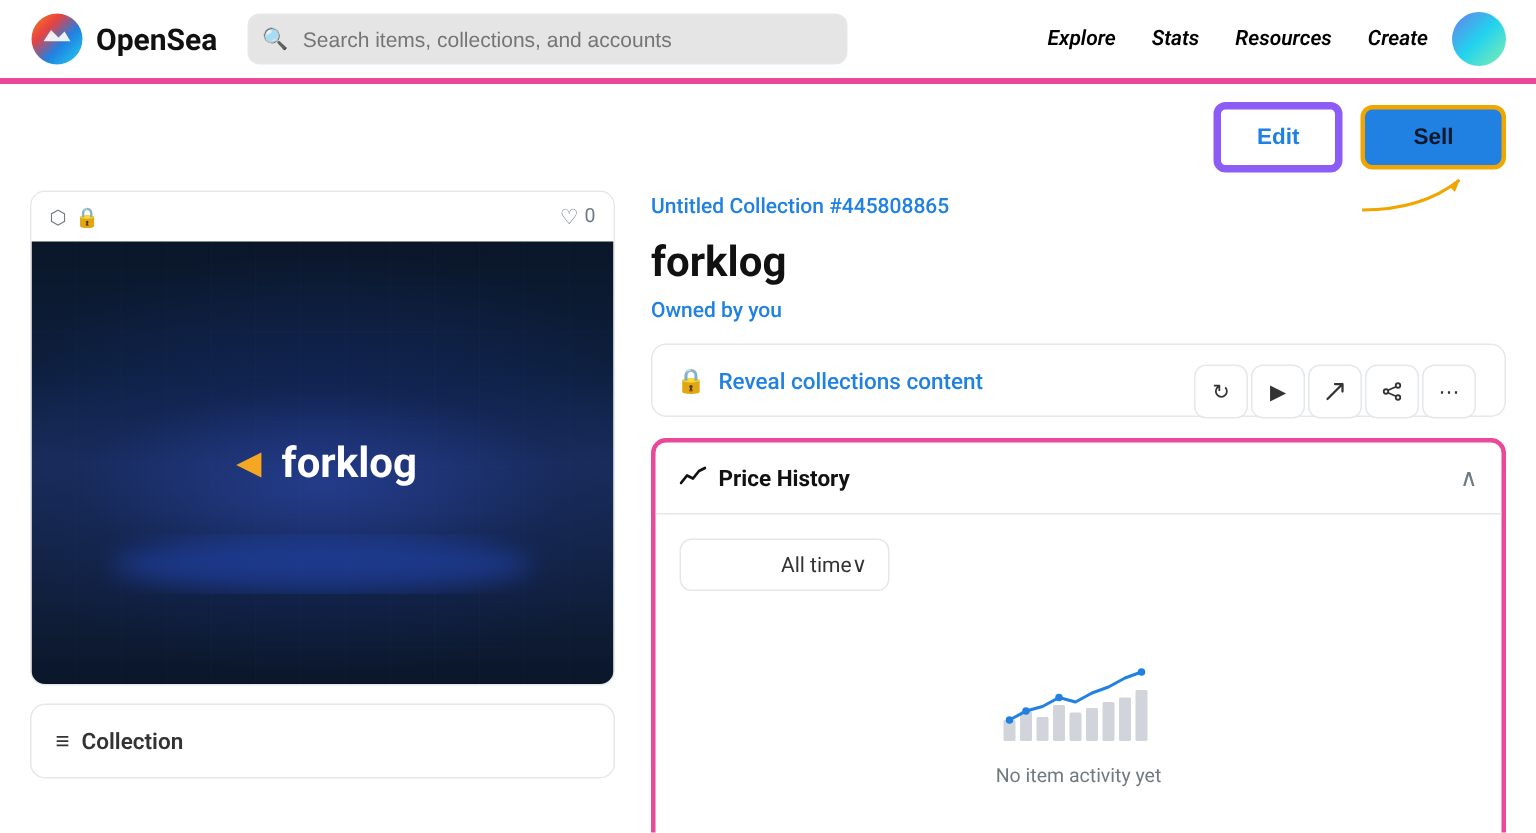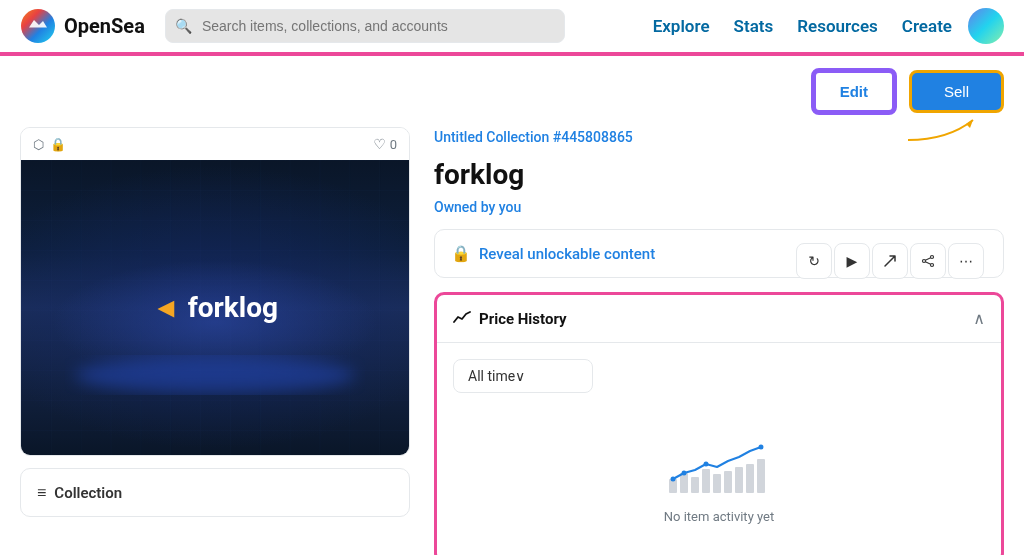--- a/index.html
+++ b/index.html
@@ -56,25 +56,26 @@
       color: #707a83;
       font-size: 14px;
     }
     .nav-links {
       display: flex;
       gap: 24px;
       align-items: center;
       margin-left: 24px;
     }
     .nav-link {
-      font-size: 17px;
+      font-size: 14px;
       font-weight: 600;
-      color: #0369a1;
+      color: #000000;
       cursor: pointer;
       text-decoration: none;
+      font-style: italic;
     }
     .avatar {
       width: 36px;
       height: 36px;
       border-radius: 50%;
       background: linear-gradient(135deg, #667eea, #22d3ee, #86efac);
       margin-left: 16px;
       cursor: pointer;
     }
 
@@ -96,22 +97,22 @@
       font-weight: 600;
       color: #2081e2;
       cursor: pointer;
     }
     .btn-sell {
       padding: 10px 32px;
       border: 3px solid #f0a500;
       border-radius: 8px;
       background: #2081e2;
       font-size: 15px;
-      font-weight: 400;
-      color: #ffffff;
+      font-weight: 700;
+      color: #0f172a;
       cursor: pointer;
     }
 
     
     .main-content {
       display: flex;
       gap: 24px;
       padding: 0 20px 20px 20px;
       height: calc(555px - 56px - 60px);
     }
@@ -287,21 +288,21 @@
       font-weight: 700;
       color: #111;
     }
     .chevron-up { color: #707a83; font-size: 16px; cursor: pointer; }
     .price-history-body {
       padding: 16px;
     }
     .time-filter {
       display: flex;
       align-items: center;
-      justify-content: flex-start;
+      justify-content: flex-end;
       padding: 8px 14px;
       border: 1px solid #e5e8eb;
       border-radius: 8px;
       width: 140px;
       cursor: pointer;
       font-size: 14px;
       color: #333;
     }
     .chart-area {
       margin-top: 16px;
@@ -435,21 +436,21 @@
     <div class="right-panel-header">
       <a class="collection-link">Untitled Collection #445808865</a>
     </div>
 
     <h1 class="nft-title">forklog</h1>
 
     <div class="owned-by"><span>Owned by </span><span style="color:#2081e2;font-weight:500;cursor:pointer;">you</span></div>
 
     <div class="unlockable-bar">
       <span class="lock-icon">🔒</span>
-      <span class="unlockable-text">Reveal unlockable content</span>
+      <span class="unlockable-text">Reveal collections content</span>
     </div>
 
     <div class="price-history-section">
       <div class="price-history-header">
         <div class="price-history-title">
           <span>
             <svg width="18" height="14" viewBox="0 0 18 14" fill="none">
               <polyline points="1,12 5,7 9,9 13,4 17,2" stroke="#111" stroke-width="1.8" fill="none" stroke-linecap="round" stroke-linejoin="round"></polyline>
             </svg>
           </span>

